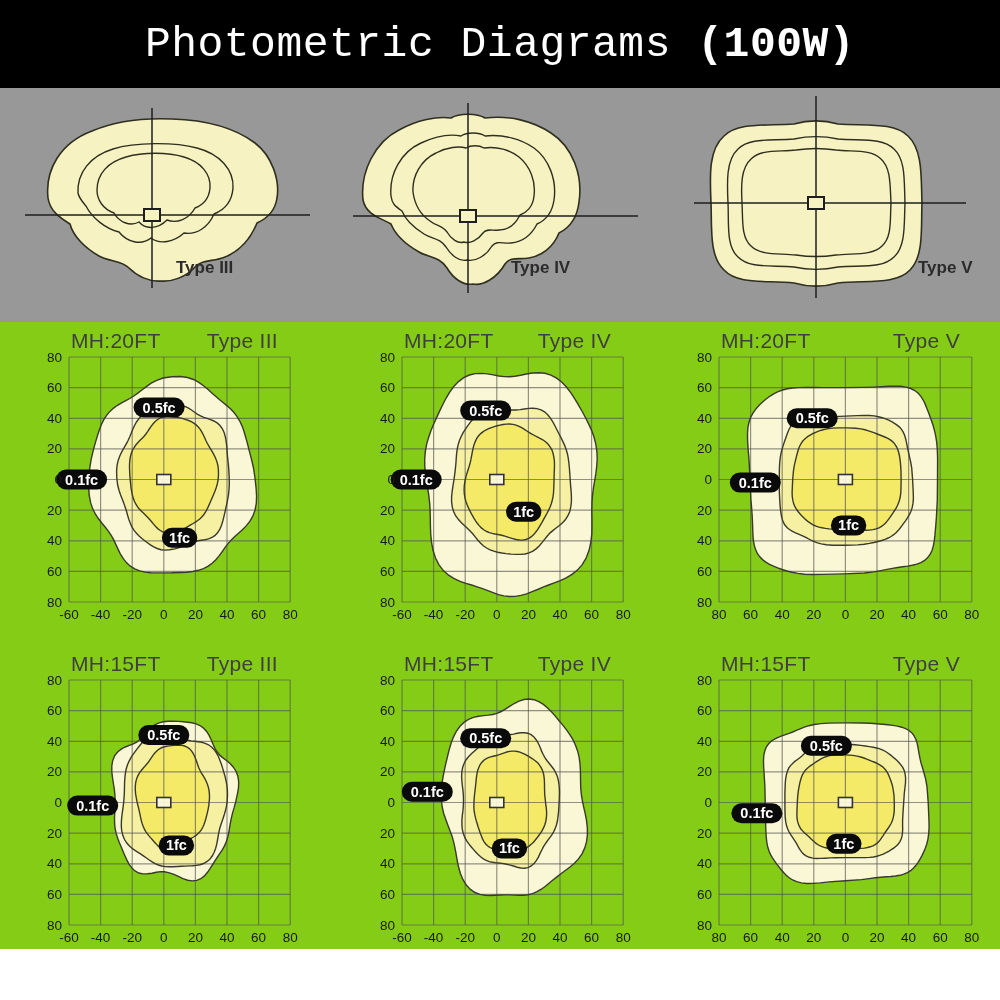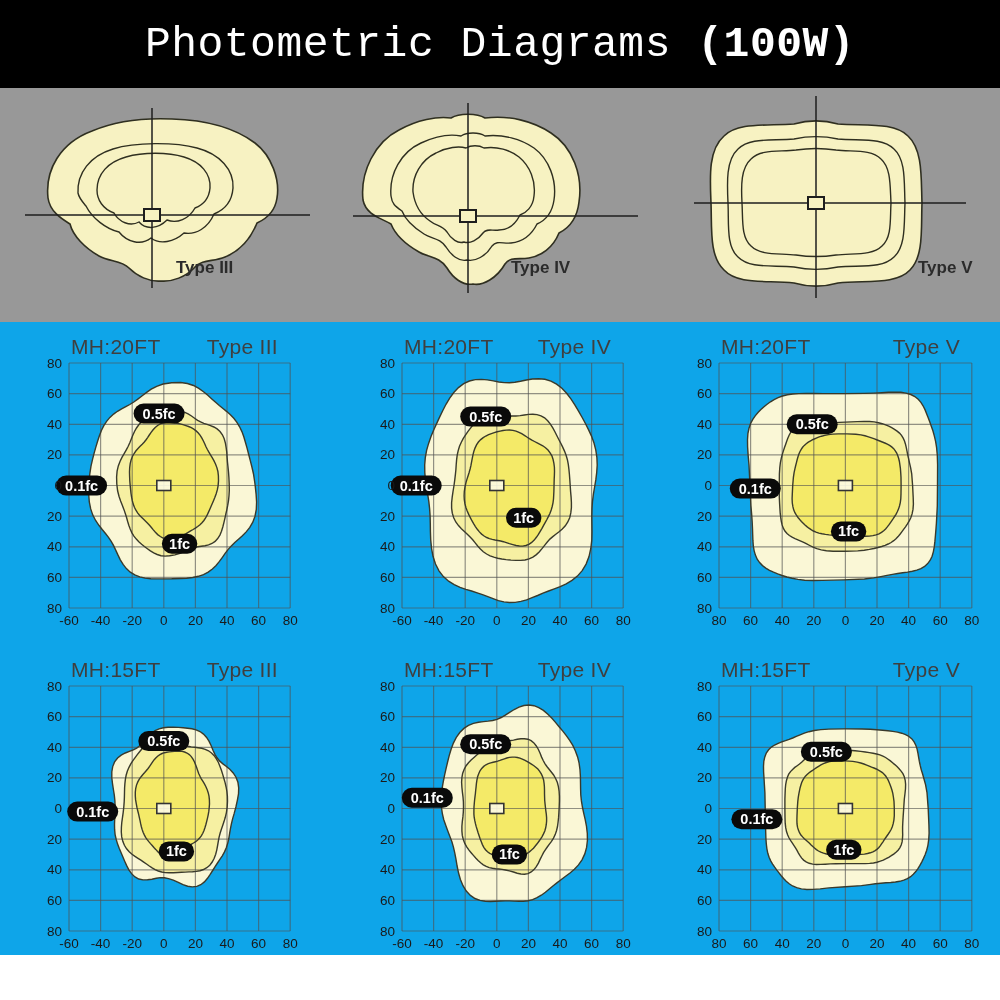--- a/index.html
+++ b/index.html
@@ -18,21 +18,21 @@
     height:234px;background:#989898;display:flex;
   }
   .figure{width:333px;height:234px;position:relative;}
   .figure svg{position:absolute;left:0;top:0;}
   .band-label{
     position:absolute;font-weight:700;font-size:17px;color:#2b2b2b;white-space:nowrap;
   }
   .band-label.f1{left:176px;top:170px;}
   .band-label.f2{left:178px;top:170px;}
   .band-label.f3{left:252px;top:170px;}
-  .charts{padding-top:8px;background:#0ea5e9;}
+  .charts{padding-top:2px;background:#84cc16;}
   .chart-row{display:flex;}
   .chart-row.second{margin-top:21px;}
   .chart-cell{width:333px;display:flex;flex-direction:column;align-items:center;}
   .chart-title{
     display:flex;justify-content:space-between;box-sizing:border-box;
     font-size:21px;color:#3f3f3f;height:28px;align-items:flex-end;
     padding-left:38px;padding-right:22px;letter-spacing:.3px;
   }
   .chart-title span{line-height:1.1;}
 </style>

